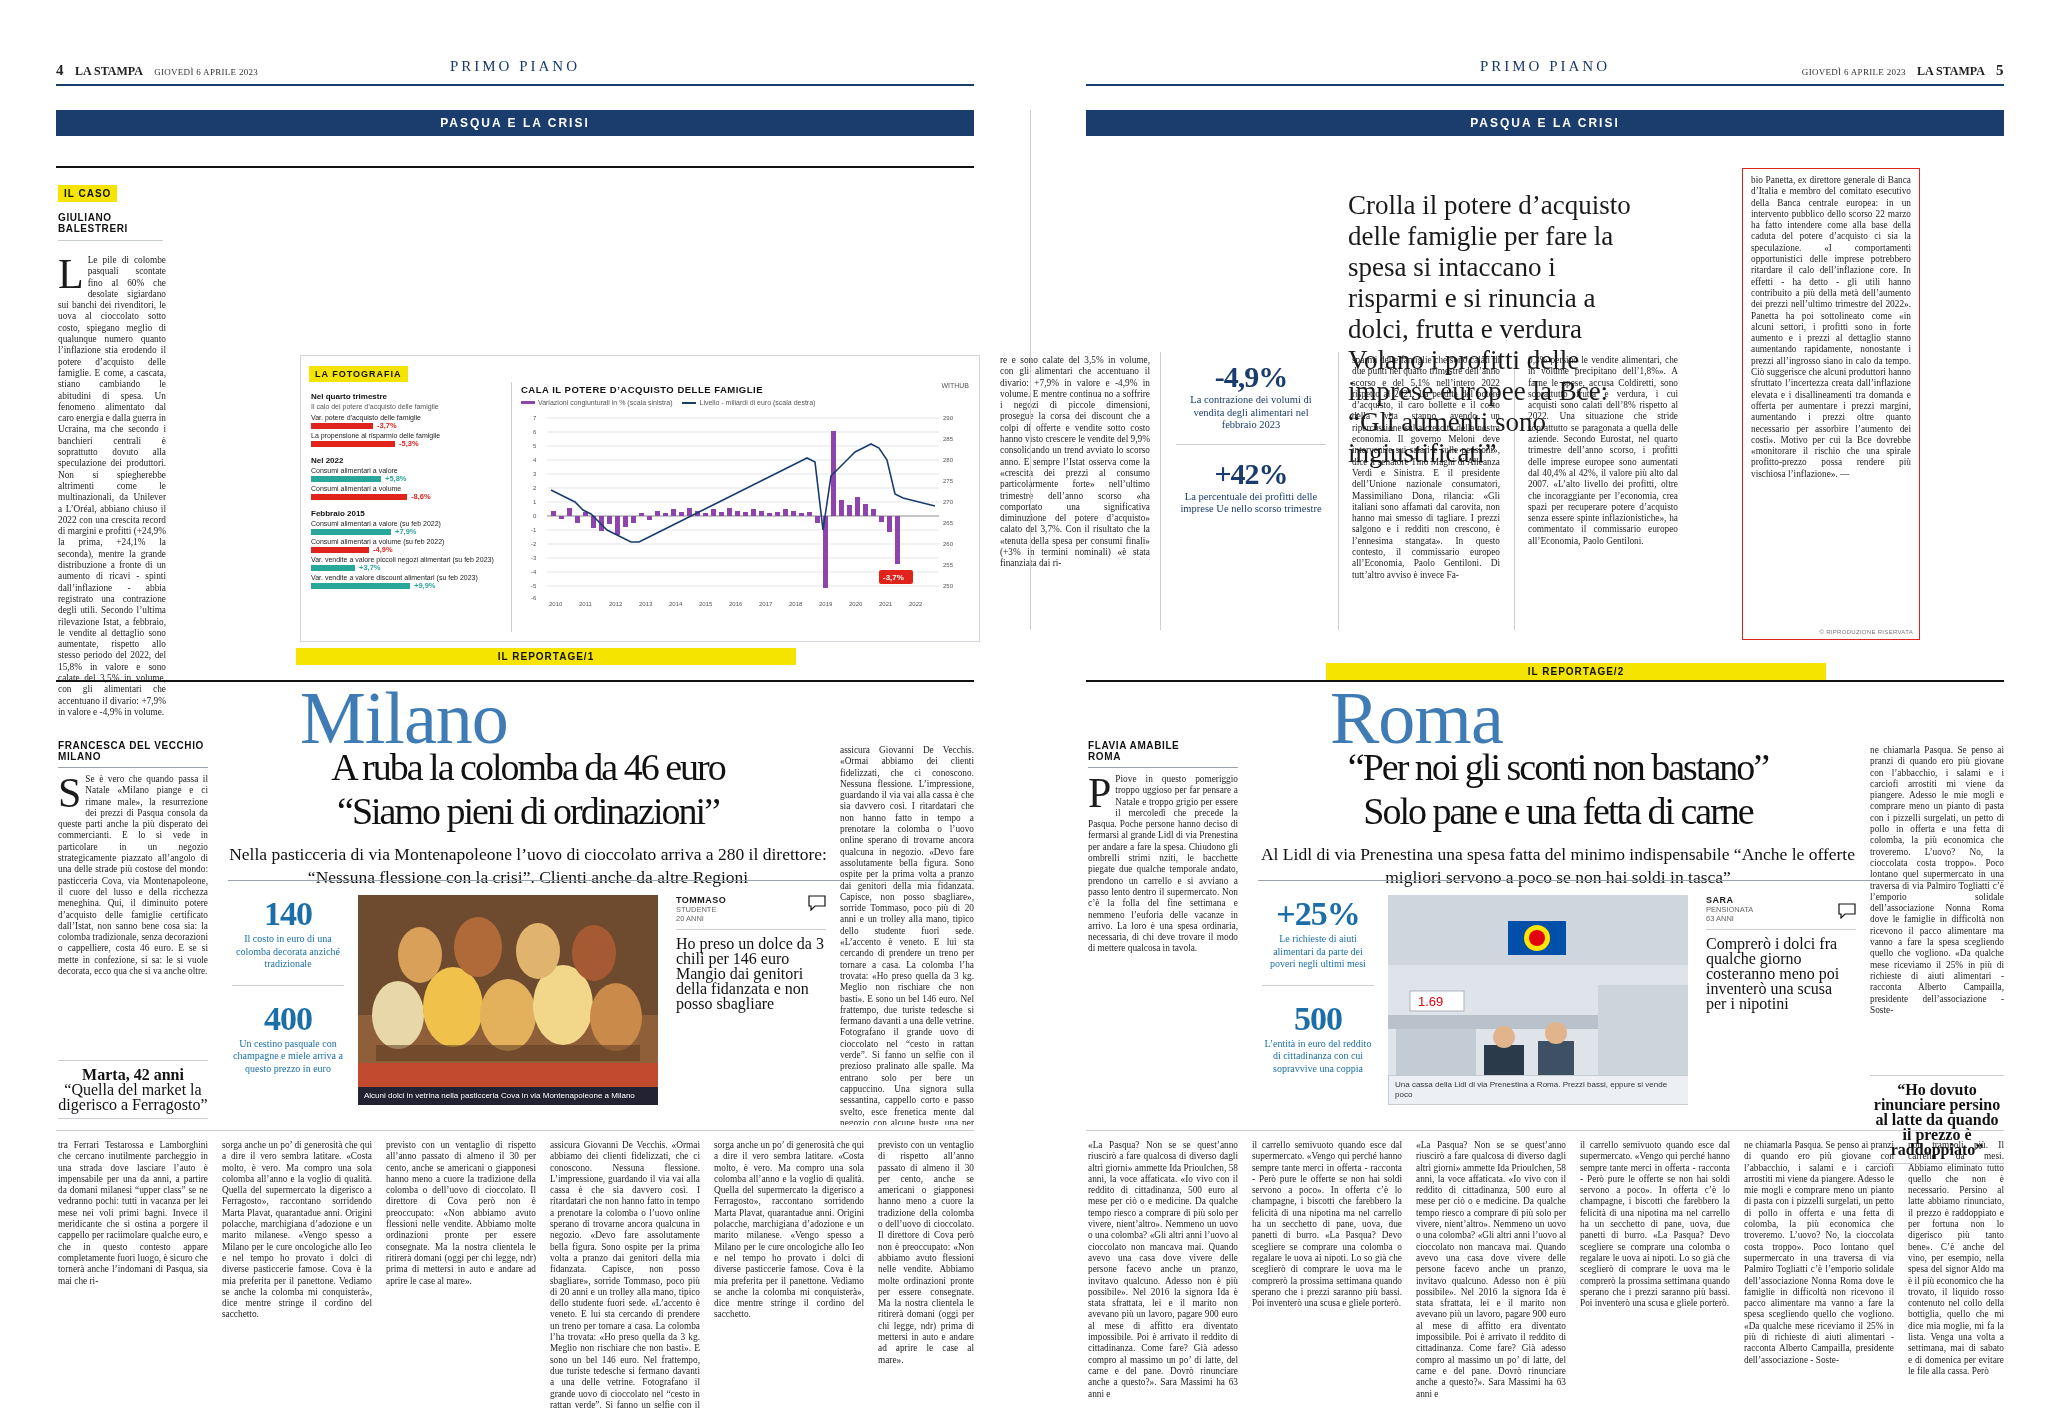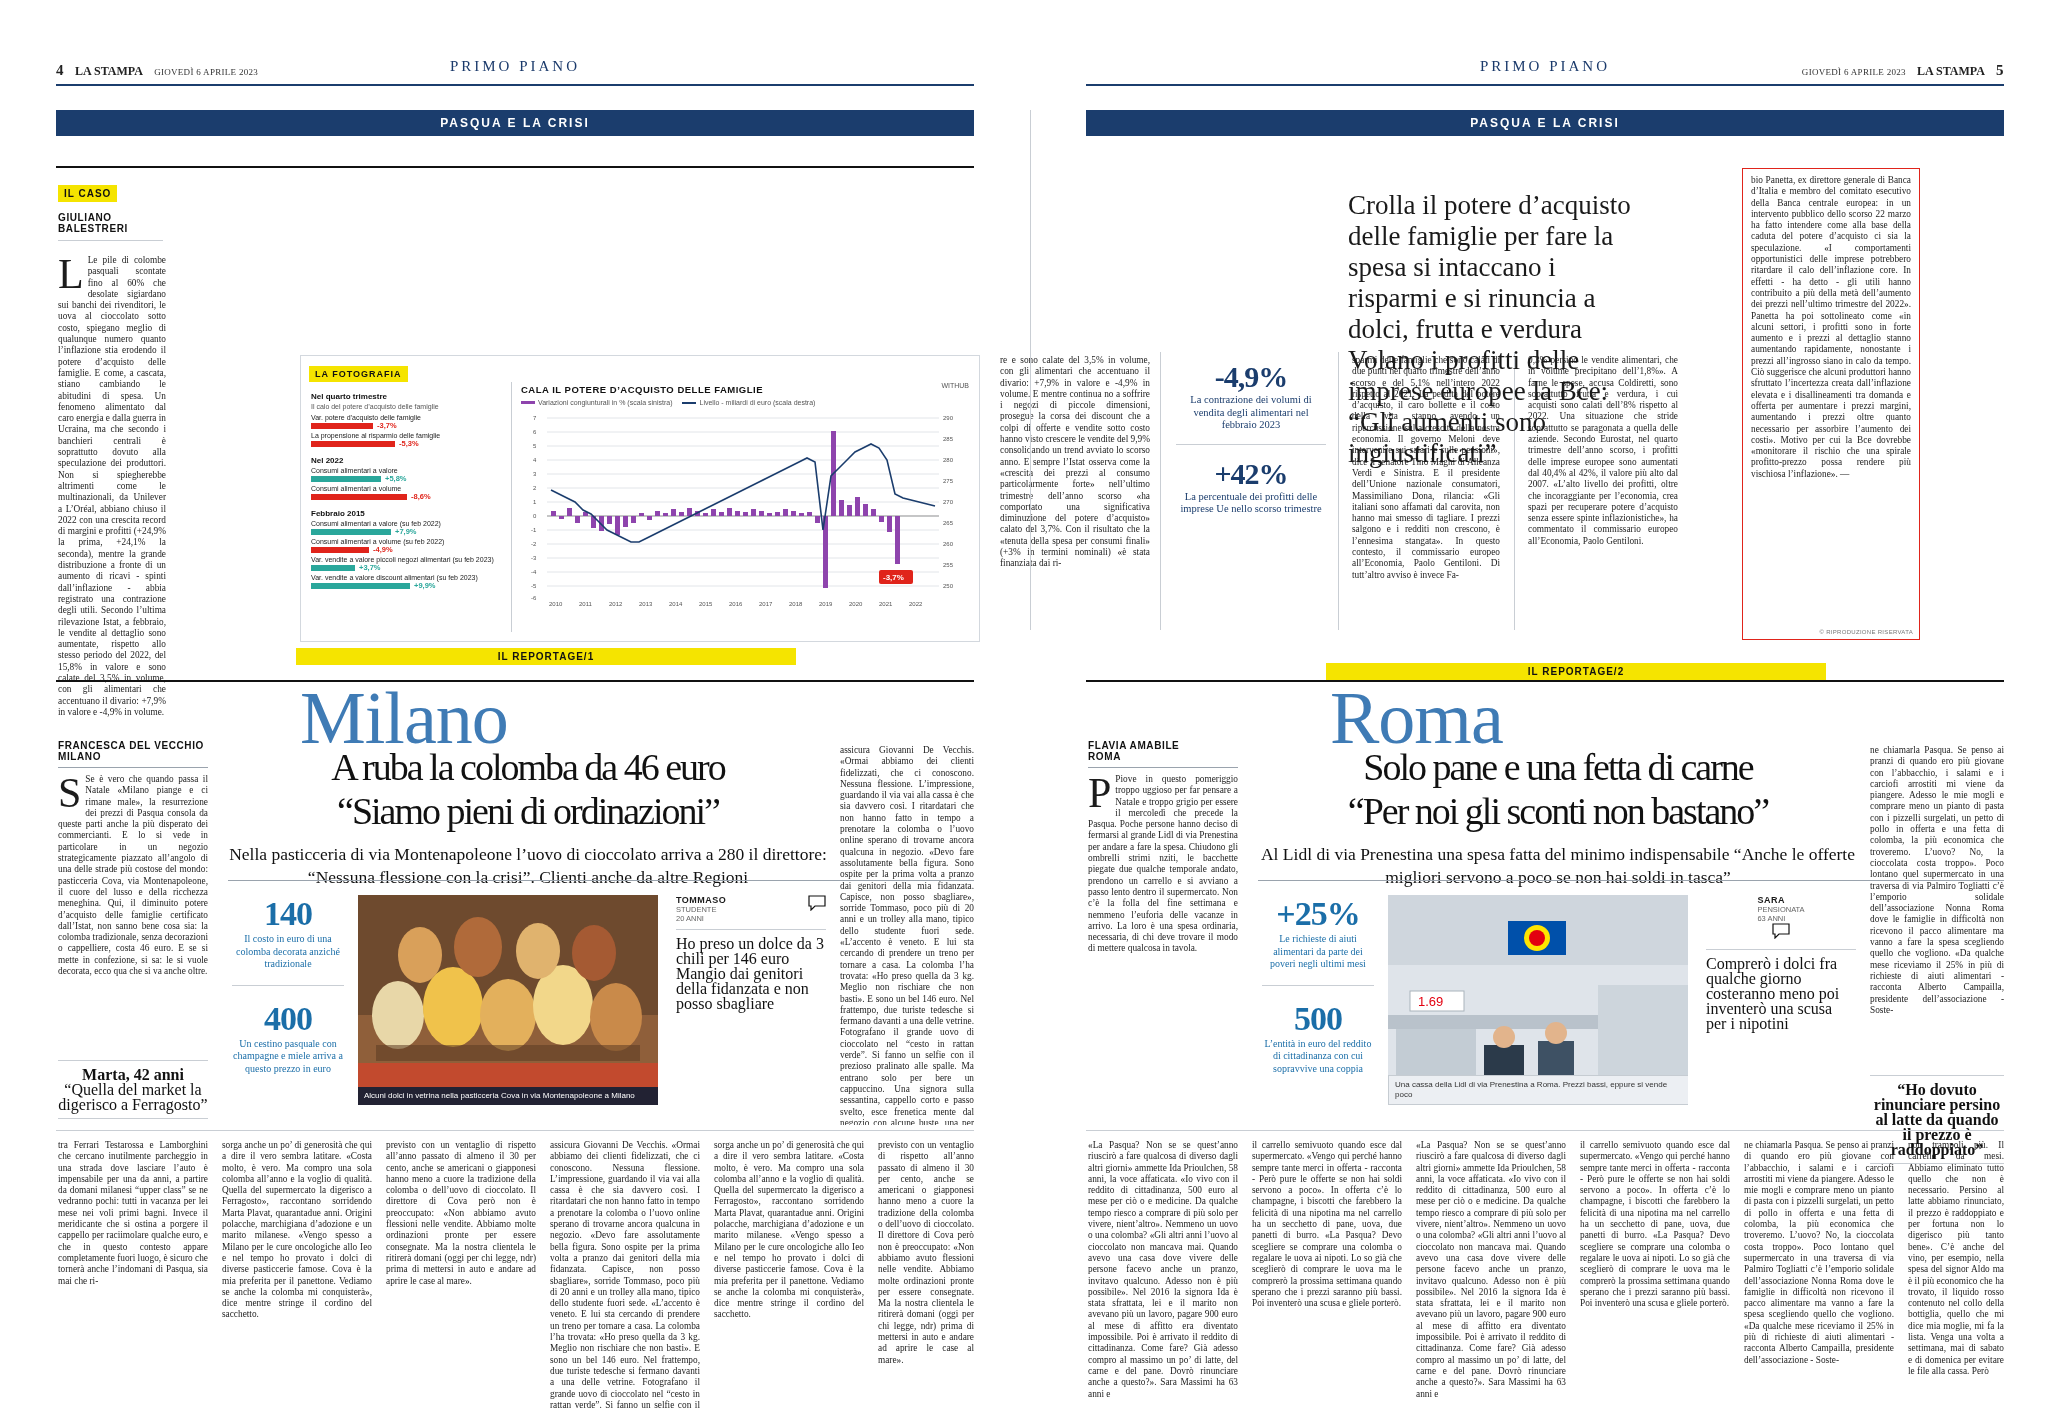--- a/index.html
+++ b/index.html
@@ -436,22 +436,22 @@
   <div style="position:absolute;left:1088px;top:740px;width:150px;">
     <div class="byline">FLAVIA AMABILE</div>
     <div class="byline city">ROMA</div>
     <div class="hr-thin" style="position:relative;margin-top:5px;width:150px;"></div>
     <div class="col" style="margin-top:6px;height:300px;overflow:hidden;">
       <p class="first"><span class="drop">P</span><span>Piove in questo pomeriggio troppo uggioso per far pensare a Natale e troppo grigio per essere il mercoledì che precede la Pasqua. Poche persone hanno deciso di fermarsi al grande Lidl di via Prenestina per andare a fare la spesa. Chiudono gli ombrelli strimi nziti, le bacchette piegate due qualche temporale andato, prendono un carrello e si avviano a passo lento dentro il supermercato. Non c’è la folla del fine settimana e nemmeno l’euforia delle vacanze in arrivo. La loro è una spesa ordinaria, necessaria, di chi deve trovare il modo di mettere qualcosa in tavola.</span></p>
     </div>
   </div>
 
   <div style="position:absolute;left:1258px;top:745px;width:600px;text-align:center;">
+    <div class="headline" style="font-size:38px;line-height:44px;">“Per noi gli sconti non bastano”</div>
     <div class="headline" style="font-size:38px;line-height:44px;">Solo pane e una fetta di carne</div>
-    <div class="headline" style="font-size:38px;line-height:44px;">“Per noi gli sconti non bastano”</div>
     <div class="subhead" style="margin-top:10px;">Al Lidl di via Prenestina una spesa fatta del minimo indispensabile “Anche le offerte migliori servono a poco se non hai soldi in tasca”</div>
   </div>
 
   <div class="hr-thin" style="left:1258px;top:880px;width:746px;"></div>
 
   <div style="position:absolute;left:1262px;top:895px;width:112px;">
     <div class="bignum">+25%</div>
     <div class="bignum-lbl">Le richieste di aiuti alimentari da parte dei poveri negli ultimi mesi</div>
     <div class="rule-h" style="position:relative;margin:14px 0;width:112px;"></div>
     <div class="bignum">500</div>
@@ -473,21 +473,21 @@
       <rect x="150" y="146" width="36" height="64" fill="#3e5164"></rect>
       <circle cx="116" cy="142" r="11" fill="#e2b48c"></circle>
       <circle cx="168" cy="138" r="11" fill="#e2b48c"></circle>
       <rect x="22" y="96" width="54" height="20" fill="#fff" stroke="#aab3bb"></rect>
       <text x="30" y="111" font-size="13" font-family="Liberation Sans, sans-serif" fill="#e3000f">1.69</text>
     </svg>
     <div class="caption light" style="position:absolute;left:0;bottom:0;width:288px;border:1px solid #c6ccd2;">Una cassa della Lidl di via Prenestina a Roma. Prezzi bassi, eppure si vende poco</div>
   </div>
 
   <div style="position:absolute;left:1706px;top:895px;width:150px;">
-    <div style="display:flex;justify-content:space-between;align-items:center;flex-direction:column;">
+    <div style="display:flex;justify-content:space-between;align-items:flex-end;">
       <div>
         <div class="quotename">SARA</div>
         <div class="quoterole" style="white-space:pre-line;">PENSIONATA
 63 ANNI</div>
       </div>
       <span>
         <svg width="18" height="16" viewBox="0 0 18 16">
             <path d="M1 1h16v10H7l-4 4V11H1z" fill="none" stroke="#111" stroke-width="1.2"></path>
           </svg>
       </span>

